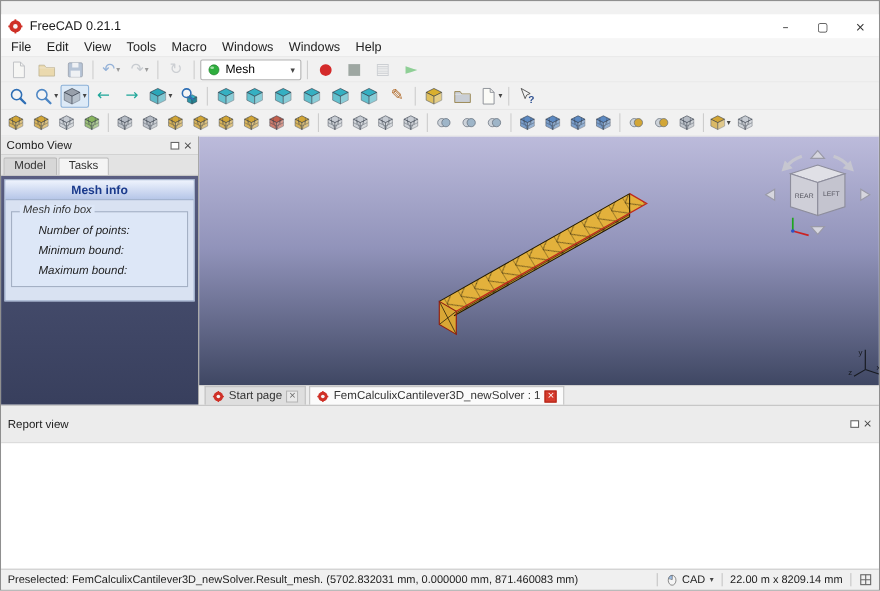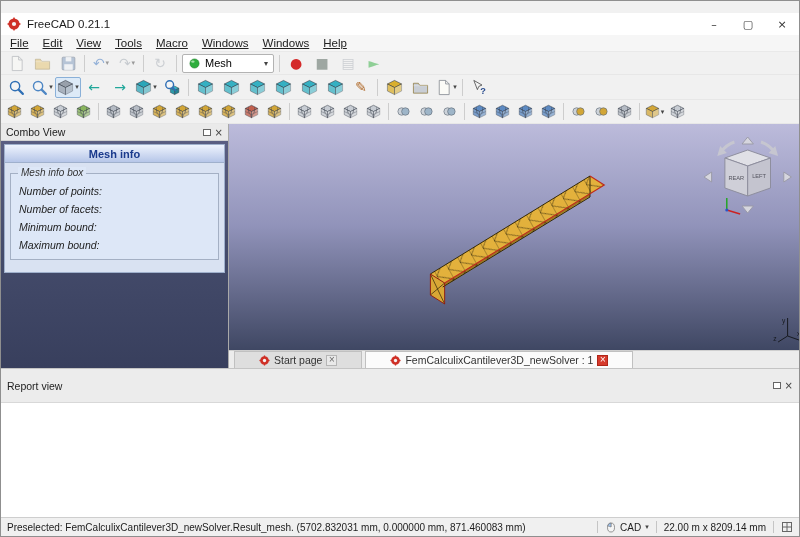--- a/index.html
+++ b/index.html
@@ -7,60 +7,60 @@
   .app{width:800px;height:537px;display:flex;flex-direction:column;background:#f1f1f1;border:1px solid #8f8f8f;}
   .spacer{flex:1;}
   
   .titlebar{height:22px;background:#ffffff;display:flex;align-items:center;padding-left:6px;gap:6px;flex:none;margin-top:12px;}
   .appicon{width:14px;height:14px;}
   .title{font-size:11.5px;color:#1a1a1a;}
   .wincontrols{margin-left:auto;display:flex;height:22px;}
   .winbtn{width:34px;height:22px;display:flex;align-items:center;justify-content:center;font-size:11px;color:#333;font-family:"DejaVu Sans",sans-serif;}
   
   .menubar{height:17px;background:#f6f6f6;display:flex;align-items:center;padding-left:2px;border-bottom:1px solid #e9e9e9;flex:none;}
-  .menu-item{font-size:11.5px;color:#222;padding:0 7px;text-decoration:underline;}
+  .menu-item{font-size:11.5px;color:#222;padding:0 7px;}
   
   .toolbar{display:flex;align-items:center;background:#f1f1f1;padding:0 2px;flex:none;border-bottom:1px solid #e7e7e7;}
   .tb1{height:23px;}.tb2{height:25px;}.tb3{height:24px;}
   .tbbtn{width:26px;height:21px;display:inline-flex;align-items:center;justify-content:center;border-radius:2px;flex:none;}
   .tb3 .tbbtn{width:23px;height:20px;}
   .tbbtn.pressed{border:1px solid #8ab0d8;background:#ddeaf7;}
   .tbbtn.dim{opacity:.5;}
   .gly{font-size:14px;line-height:1;font-family:"DejaVu Sans",sans-serif;}
   .icsvg{width:17px;height:17px;}
   .tb3 .icsvg{width:15px;height:15px;}
   .caret{font-size:7px;color:#444;margin-left:1px;font-family:"DejaVu Sans",sans-serif;}
   .tbsep{width:1px;height:17px;background:#cdcdcd;margin:0 3px;flex:none;}
   .wb-select{display:inline-flex;align-items:center;gap:4px;background:#fff;border:1px solid #b3b3b3;border-radius:2px;height:19px;padding:0 5px;font-size:11px;min-width:92px;margin:0 2px;flex:none;}
   .wbic{width:13px;height:13px;}
   .wb-caret{margin-left:auto;font-size:8px;color:#444;font-family:"DejaVu Sans",sans-serif;}
   
   .main{height:244px;display:flex;flex:none;min-height:0;}
-  .combo{width:228px;flex:none;background:#eef1f6;border-right:1px solid #a9a9a9;display:flex;flex-direction:column;}
+  .combo{width:180px;flex:none;background:#eef1f6;border-right:1px solid #a9a9a9;display:flex;flex-direction:column;}
   .combo-header{height:17px;display:flex;align-items:center;gap:4px;font-size:10.5px;color:#222;padding:0 5px;background:#eaeaea;border-bottom:1px solid #d2d2d2;flex:none;}
   .float-btn{width:8px;height:7px;border:1px solid #666;background:#fff;}
   .xbtn{font-size:10px;color:#444;font-family:"DejaVu Sans",sans-serif;}
   .combo-tabs{height:19px;display:flex;align-items:flex-end;gap:1px;background:#e3e3e3;padding:2px 2px 0;border-bottom:1px solid #c7c7c7;flex:none;}
   .ctab{font-size:10.5px;color:#333;padding:1px 9px 2px;background:#d7d7d7;border:1px solid #b9b9b9;border-bottom:none;border-radius:2px 2px 0 0;}
   .ctab.active{background:#f4f4f4;}
   .tasks{flex:1;background:linear-gradient(180deg,#5a5e82 0%,#454c6c 45%,#383f5d 100%);padding:3px;min-height:0;}
   .taskbox{background:#d9e2f2;border:1px solid #9fb0cc;}
   .taskbox-header{height:18px;background:linear-gradient(180deg,#eef3fd,#b6c6e8);display:flex;align-items:center;justify-content:center;font-size:11px;font-weight:bold;color:#1a3a8c;border-bottom:1px solid #9fb0cc;}
   .taskbox-body{padding:10px 5px 12px;font-style:italic;}
   .groupbox{position:relative;border:1px solid #a4b0c4;background:#dde7f7;padding:9px 7px 7px;}
   .legend{position:absolute;top:-7px;left:7px;background:#dde7f7;padding:0 3px;font-size:10px;color:#333;}
-  .field{font-size:10.5px;color:#1d1d1d;margin:2px 0 6px 1px;}
+  .field{font-size:10.5px;color:#1d1d1d;margin:2px 0 6px 17px;}
   .field:last-child{margin-bottom:1px;}
   
   .right-col{flex:1;display:flex;flex-direction:column;min-width:0;}
   .viewport{height:226px;position:relative;flex:none;}
   .vp-svg{position:absolute;left:0;top:0;width:100%;height:100%;display:block;}
   
   .mdi-tabs{height:18px;background:#ececec;border-top:1px solid #cfcfcf;display:flex;align-items:flex-end;padding-left:5px;gap:3px;flex:none;}
-  .mtab{display:flex;align-items:center;gap:4px;font-size:10.5px;color:#333;height:17px;padding:0 24px;background:#dedede;border:1px solid #c0c0c0;border-bottom:none;}
+  .mtab{display:flex;align-items:center;gap:4px;font-size:10.5px;color:#333;height:17px;padding:0 6px;background:#dedede;border:1px solid #c0c0c0;border-bottom:none;}
   .mtab.active{background:#fbfbfb;}
   .tabicon{width:11px;height:11px;flex:none;}
   .mtab-close{width:11px;height:11px;display:flex;align-items:center;justify-content:center;font-size:8px;color:#666;border:1px solid #b5b5b5;background:#e9e9e9;line-height:1;font-family:"DejaVu Sans",sans-serif;}
   .mtab-close.red{background:#d63a2c;border-color:#b02518;color:#fff;}
   
   .report-header{height:35px;background:#ececec;border-top:1px solid #c4c4c4;border-bottom:1px solid #d8d8d8;display:flex;align-items:center;gap:4px;font-size:10.5px;color:#222;padding:0 6px;flex:none;}
   .report-body{flex:1;background:#ffffff;min-height:0;}
   
   .statusbar{height:19px;background:#f0f0f0;border-top:1px solid #cecece;display:flex;align-items:center;gap:7px;font-size:10px;color:#1c1c1c;padding:0 6px;flex:none;}
   .status-msg{flex:1;white-space:nowrap;overflow:hidden;}
@@ -457,28 +457,31 @@
 
   <div class="main">
 
     <div class="combo">
       <div class="combo-header">
         <span>Combo View</span>
         <span class="spacer"></span>
         <span class="float-btn"></span>
         <span class="xbtn">×</span>
       </div>
+      <div class="combo-tabs">
+        <span class="ctab">Model</span>
+        <span class="ctab active">Tasks</span>
+      </div>
       <div class="tasks">
         <div class="taskbox">
           <div class="taskbox-header">Mesh info</div>
           <div class="taskbox-body">
             <div class="groupbox">
               <span class="legend">Mesh info box</span>
               <div class="field">Number of points:</div>
-              <div class="field">Number of facets:</div>
               <div class="field">Minimum bound:</div>
               <div class="field">Maximum bound:</div>
             </div>
           </div>
         </div>
       </div>
     </div>
 
     <div class="right-col">
       <div class="viewport">

